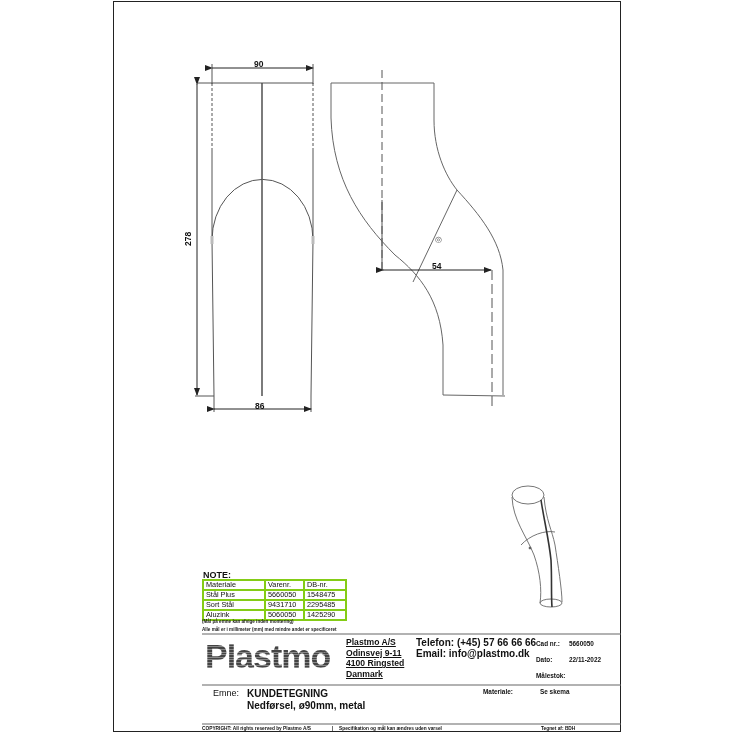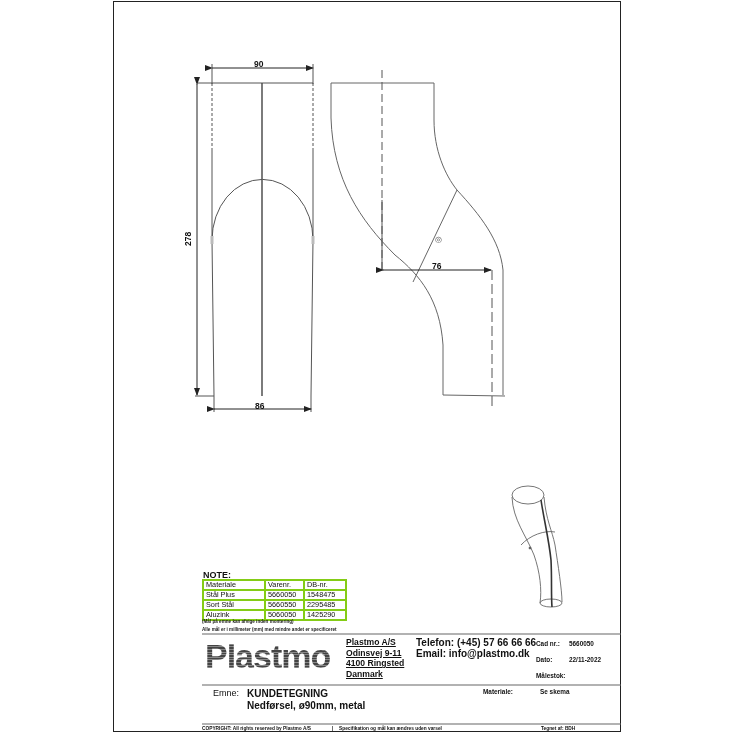--- a/index.html
+++ b/index.html
@@ -99,39 +99,39 @@
   <g stroke="#666" stroke-width="1.1">
     <line x1="202" y1="634" x2="621" y2="634"></line>
     <line x1="202" y1="685" x2="621" y2="685"></line>
     <line x1="202" y1="724" x2="621" y2="724"></line>
   </g>
 </svg>
 
 <div class="abs dim" style="left:254px;top:59px;">90</div>
 <div class="abs dim" style="left:255px;top:401px;">86</div>
 <div class="abs dim" style="left:183px;top:246px;transform:rotate(-90deg);transform-origin:left top;">278</div>
-<div class="abs dim" style="left:432px;top:261px;">76</div>
+<div class="abs dim" style="left:432px;top:261px;">54</div>
 <div class="abs" style="left:435px;top:235px;font-size:8px;color:#555;">◎</div>
 
 <div class="abs note-title">NOTE:</div>
 <table class="mat">
   <tbody>
       <tr>
     <td class="c0">Materiale</td>
     <td class="c1">Varenr.</td>
     <td class="c2">DB-nr.</td>
   </tr>
   <tr>
     <td>Stål Plus</td>
     <td>5660050</td>
     <td>1548475</td>
   </tr>
   <tr>
     <td>Sort Stål</td>
-    <td>5660550</td>
+    <td>9431710</td>
     <td>2295485</td>
   </tr>
   <tr>
     <td>Aluzink</td>
     <td>5060050</td>
     <td>1425290</td>
   </tr>
 </tbody>
   </table>
 <div class="abs small-note" style="left:202px;top:619px;">(Mål på emne kan afvige inden montering)</div>

